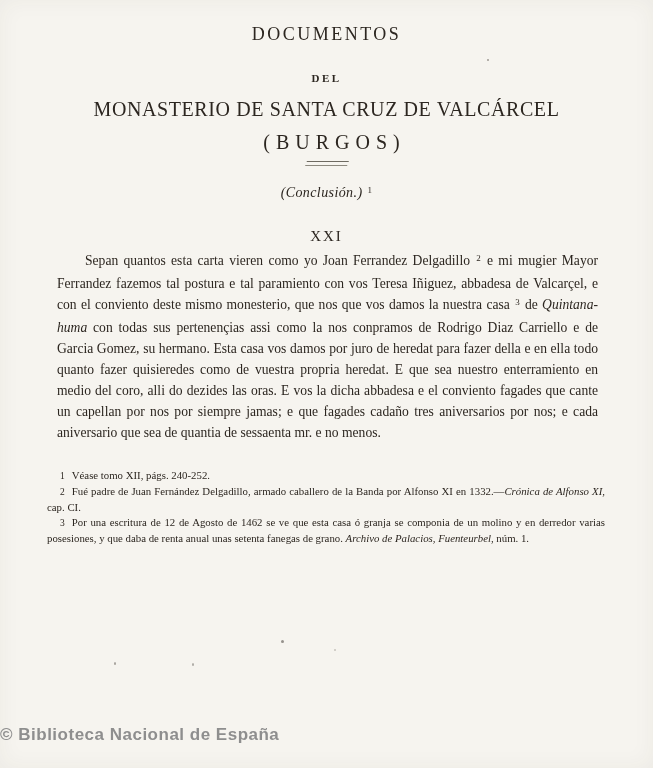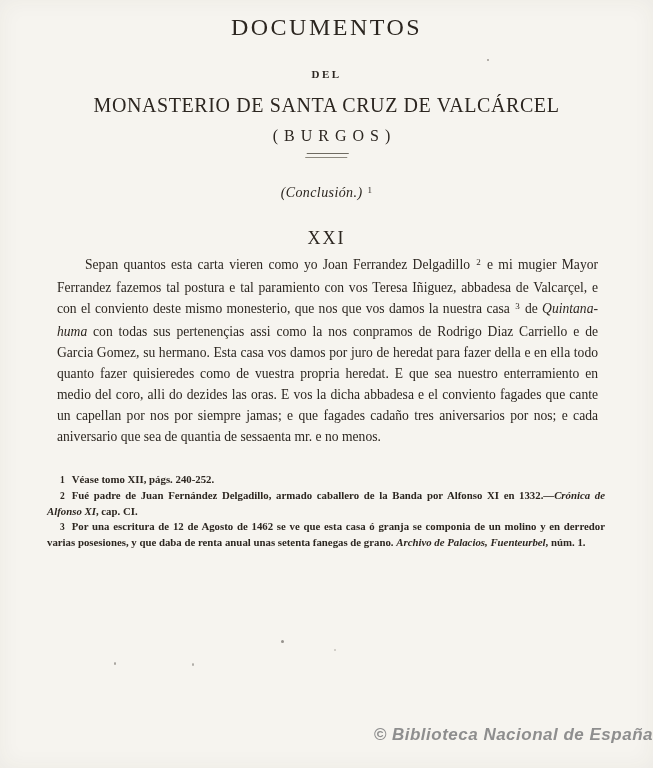--- a/index.html
+++ b/index.html
@@ -14,62 +14,62 @@
     margin: 0 auto;
     background: var(--page-bg, #f6f4ef);
     color: var(--ink, #2c2620);
     font-family: "Liberation Serif", serif;
     overflow: hidden;
     box-shadow: inset 0 0 22px rgba(60,50,30,0.05);
   }
   .center { text-align: center; }
 
   .doc-title {
-    padding-top: 15px;
-    font-size: 24px;
+    padding-top: 25px;
+    font-size: 18px;
     letter-spacing: 2.5px;
     font-weight: normal;
     line-height: 1;
   }
   .doc-del {
     margin-top: 29px;
     font-size: 11px;
     letter-spacing: 2.5px;
     font-weight: bold;
   }
   .doc-monastery {
     margin-top: 15px;
     font-size: 20px;
     letter-spacing: 0.6px;
     line-height: 1;
   }
   .doc-burgos {
     margin-top: 13px;
-    font-size: 16px;
+    font-size: 20px;
     letter-spacing: 6px;
     padding-left: 16px; 
     line-height: 1;
   }
   .ornament {
     width: 42px;
     height: 3px;
     margin: 9px auto 0 auto;
     border-top: 1px solid #6e6a61;
     border-bottom: 1px solid #8d897f;
     transform: skewX(-20deg);
   }
   .conclusion {
-    margin-top: 27px;
+    margin-top: 19px;
     font-size: 14px;
     font-style: italic;
     letter-spacing: 0.4px;
   }
   .section-no {
     margin-top: 27px;
-    font-size: 18px;
+    font-size: 15px;
     letter-spacing: 2px;
   }
 
   .text-block {
     margin-left: 57px;
     margin-right: 55px;
     font-size: 13.6px;
     line-height: 21px;
     text-align: justify;
   }
@@ -99,39 +99,37 @@
     position: relative;
     top: -4px;
     margin-left: 5px;
   }
 
   .footnotes {
     margin: 25px 48px 12px 47px;
     font-size: 10.8px;
     line-height: 15px;
     text-align: justify;
-    font-weight: bold;
   }
   .footnote {
     margin: 0;
     text-indent: 13px;
   }
   .fn-num {
     padding-right: 7px;
     font-size: 9.5px;
   }
 
   .watermark {
     position: absolute;
     left: 0;
     right: 0;
     bottom: 23px;
-    text-align: right;
+    text-align: left;
     font-family: "Liberation Sans", sans-serif;
-    font-style: italic;
     font-weight: bold;
     font-size: 17px;
     color: var(--watermark, #8e8e8e);
     letter-spacing: 0.5px;
   }
 
   .speck {
     position: absolute;
     background: #55504a;
     border-radius: 50%;

